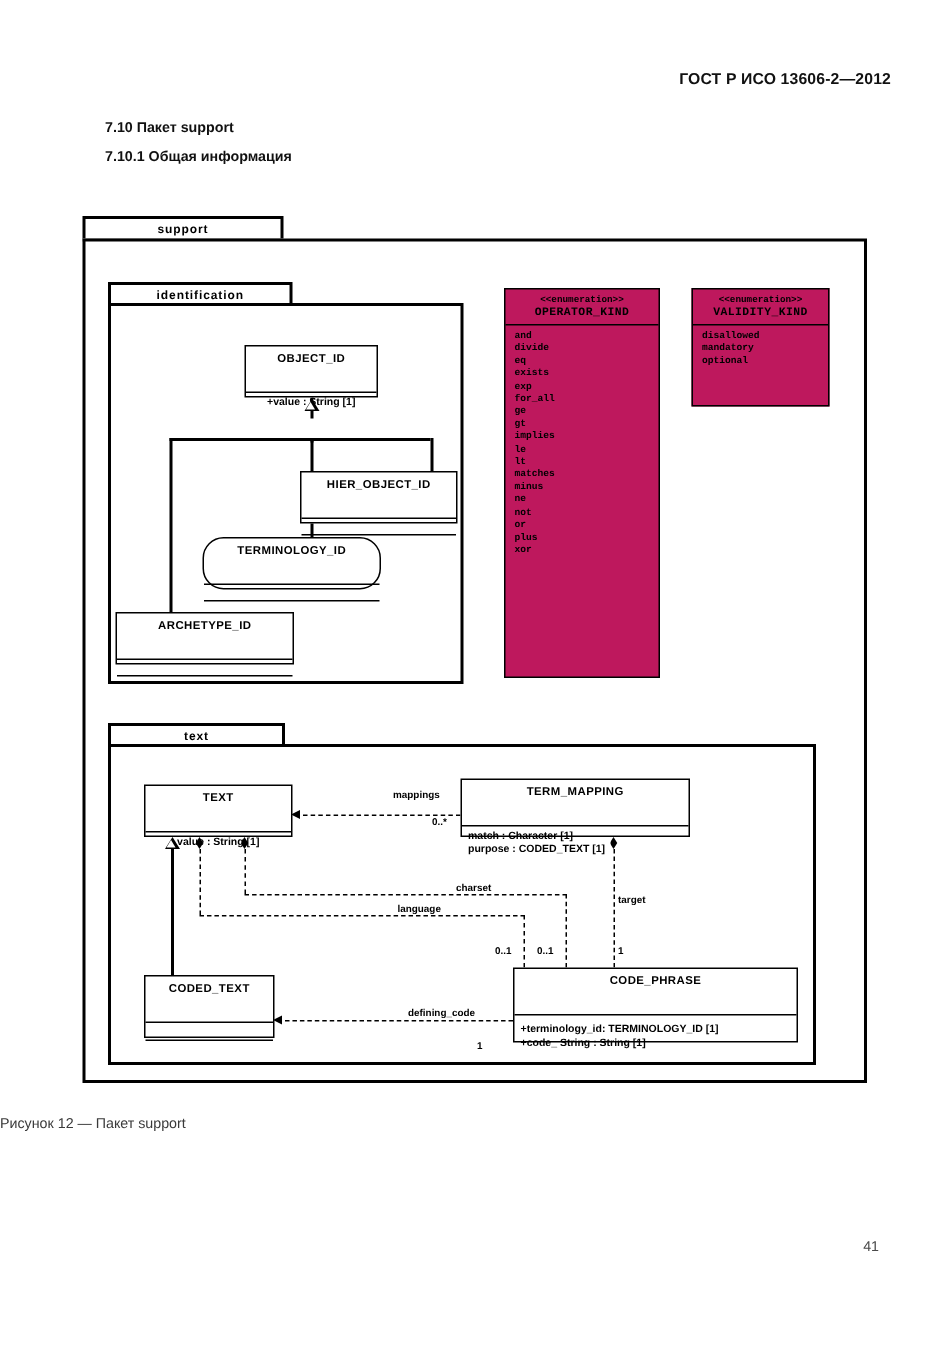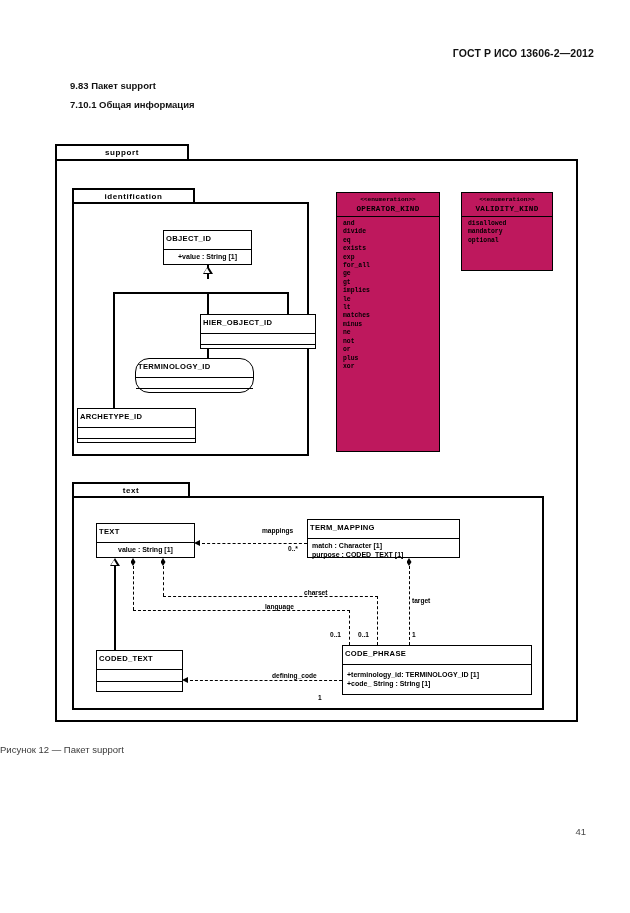--- a/index.html
+++ b/index.html
@@ -53,23 +53,23 @@
     border:2px solid #000;background:#fff;
     box-sizing:border-box;
   }
 
   
   .cls{
     position:absolute;border:1.6px solid #000;background:#fff;
     box-sizing:border-box;z-index:5;
   }
   .cls-name{
-    font-size:7.6px;font-weight:bold;
+    text-align:center;font-size:7.6px;font-weight:bold;
     color:#000;letter-spacing:.3px;
-    padding:3px 2px 6px 2px;
+    padding:3px 2px 18px 2px;
     border-bottom:1.6px solid #000;
     white-space:nowrap;overflow:hidden;
   }
   .cls-attrs{
     padding:2px 4px;font-size:7px;color:#000;font-weight:bold;
     line-height:9px;white-space:nowrap;
   }
   .cls-attrs.center{text-align:center;}
   .empty-row{height:11px;box-sizing:border-box;}
   .empty-row.divided{border-bottom:1.6px solid #000;}
@@ -131,21 +131,21 @@
     border-bottom:3.6px solid transparent;
     border-right:6px solid #000;
   }
 </style>
 </head>
 <body>
 
 <div class="page">
 
   <div class="doc-header">ГОСТ Р ИСО 13606-2—2012</div>
-  <div class="sec-head sec-1">9.83 Пакет support</div>
+  <div class="sec-head sec-1">7.10 Пакет support</div>
   <div class="sec-head sec-2">7.10.1 Общая информация</div>
 
   <div class="diagram">
 
     <div class="pkg" style="left:55px;top:144px;width:523px;height:578px;">
       <div class="pkg-tab" style="width:134px;height:17px;">support</div>
       <div class="pkg-body" style="top:15px;width:523px;height:563px;"></div>
     </div>
 
     <div class="pkg" style="left:72px;top:188px;width:237px;height:268px;">
@@ -161,21 +161,21 @@
     <div class="ln v" style="left:287px;top:292px;width:1.6px;height:22px;"></div>
 
     <div class="tri-o" style="left:202.5px;top:266px;"></div>
     <div class="tri-i" style="left:204.2px;top:268.4px;"></div>
 
     <div class="cls" style="left:163px;top:230px;width:89px;height:35px;">
       <div class="cls-name">OBJECT_ID</div>
       <div class="cls-attrs center">+value : String [1]</div>
     </div>
 
-    <div class="cls" style="left:200px;top:314px;width:116px;height:35px;">
+    <div class="cls" style="left:200px;top:314px;width:105px;height:35px;">
       <div class="cls-name">HIER_OBJECT_ID</div>
       <div class="empty-row divided"></div>
       <div class="empty-row"></div>
     </div>
 
     <div class="cls" style="left:135px;top:358px;width:119px;height:35px;border-radius:14px;">
       <div class="cls-name">TERMINOLOGY_ID</div>
       <div class="empty-row divided"></div>
       <div class="empty-row"></div>
     </div>

